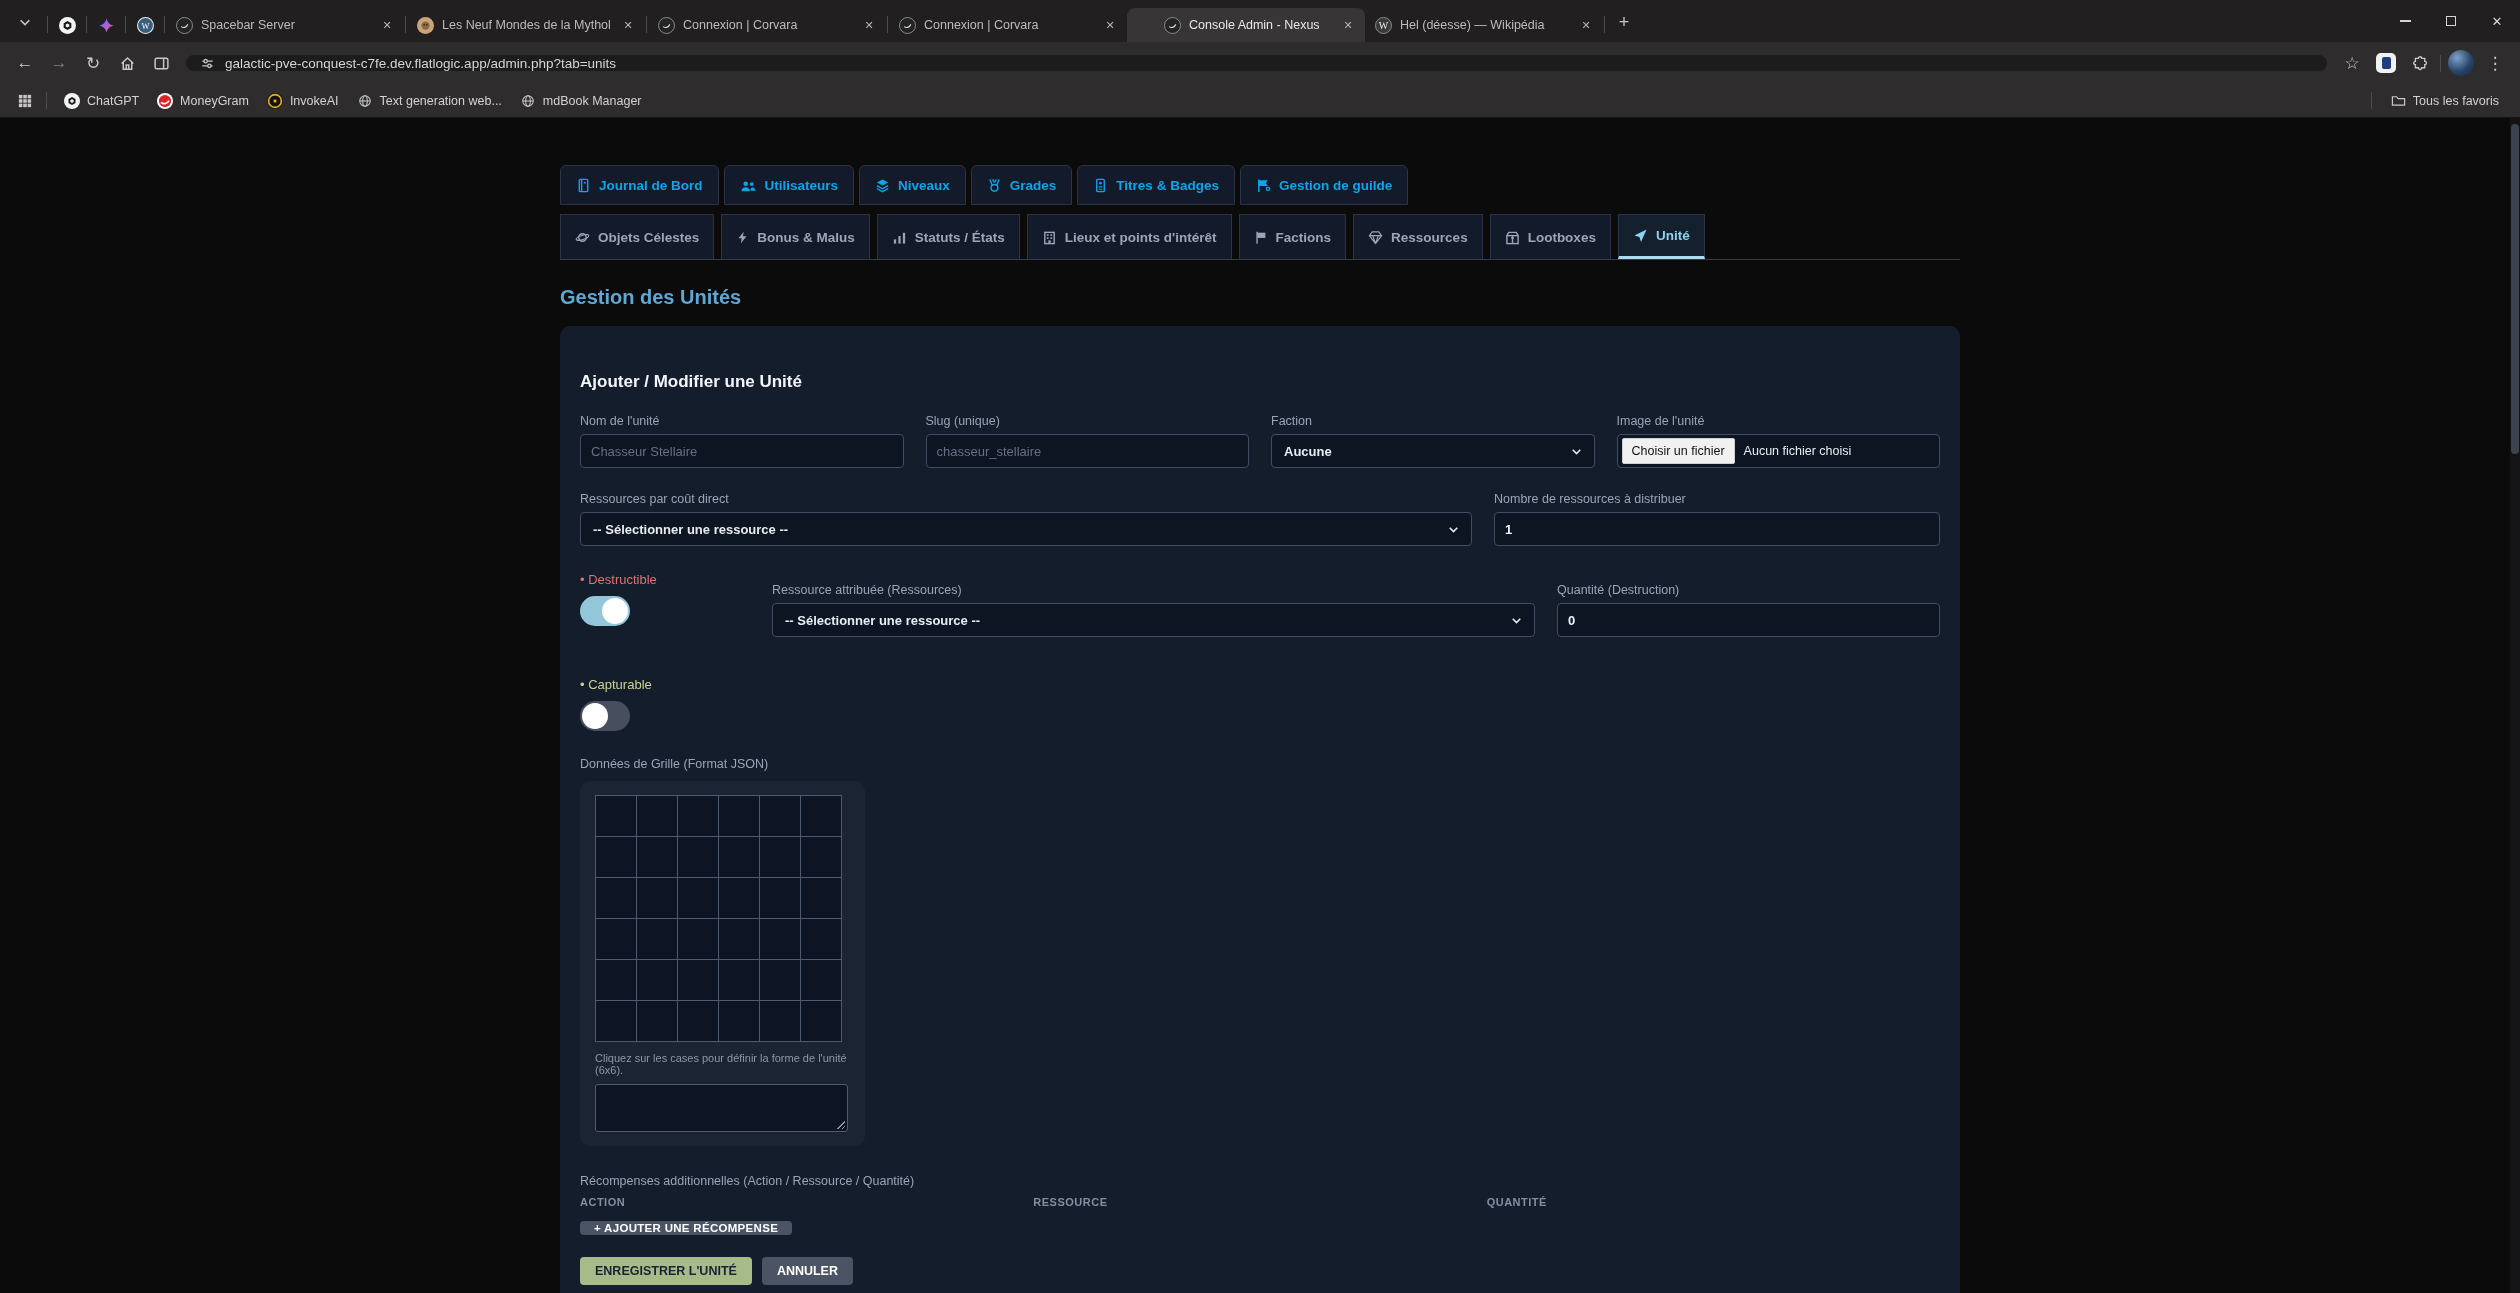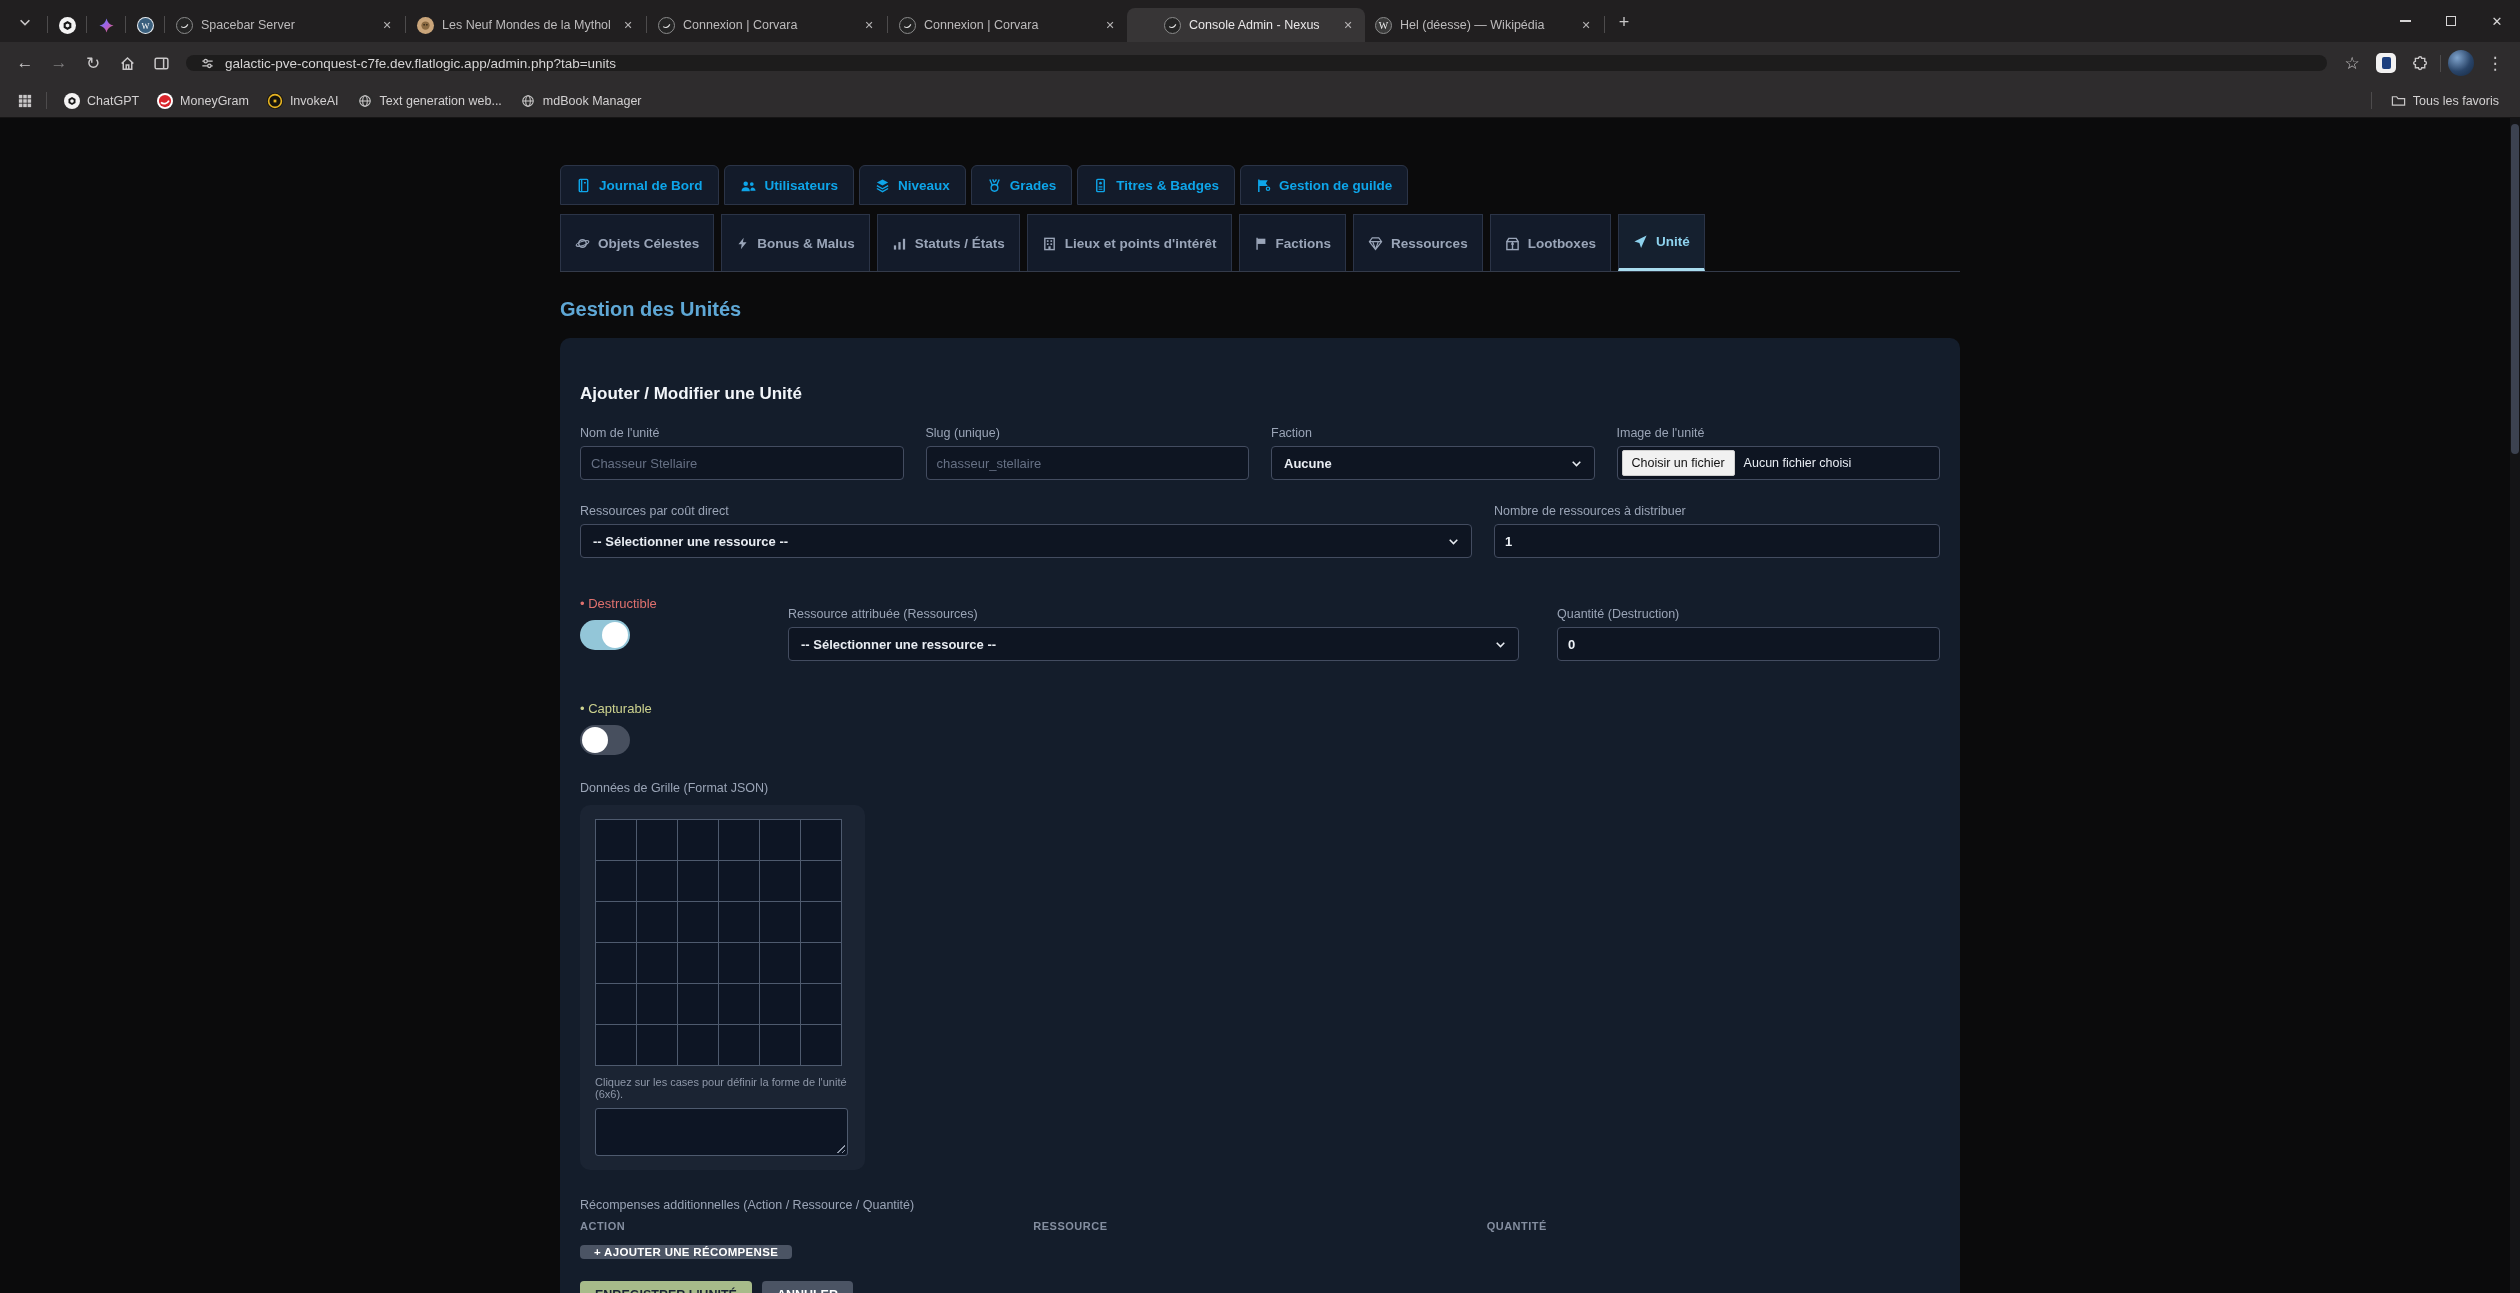--- a/index.html
+++ b/index.html
@@ -38,41 +38,41 @@
 
   
   .page { height:1175px; background:#0b0b0c; position:relative; overflow:hidden; }
   .scrollbar { position:absolute; right:0; top:0; width:10px; height:100%; background:#141416; }
   .scroll-thumb { position:absolute; right:1px; top:6px; width:8px; height:330px; border-radius:4px; background:#3c4250; }
   .content { width:1400px; margin:0 auto; }
 
   .nav1 { display:flex; gap:5px; padding-top:47px; }
   .navbtn { height:40px; display:flex; align-items:center; gap:8px; padding:0 15px; background:#131b2a; border:1px solid #2b3447; border-radius:6px 6px 0 0; color:#0ea5e9; font-size:13.5px; font-weight:bold; white-space:nowrap; }
   .nav2wrap { margin-top:9px; border-bottom:1px solid #343b4a; display:flex; gap:7px; }
-  .navtab { height:57px; display:flex; align-items:center; gap:8px; padding:8px 14px; background:#131b2a; border:1px solid #2b3447; border-bottom:none; color:#9aa5b8; font-size:13.5px; font-weight:bold; white-space:nowrap; }
+  .navtab { height:45px; display:flex; align-items:center; gap:8px; padding:8px 14px; background:#131b2a; border:1px solid #2b3447; border-bottom:none; color:#9aa5b8; font-size:13.5px; font-weight:bold; white-space:nowrap; }
   .navtab.active { color:#8ed2ee; border-bottom:3px solid #a9dcef; background:#15202f; }
   .navbtn svg, .navtab svg { flex:none; }
 
   .heading { margin-top:26px; font-size:20px; font-weight:bold; color:#5fa8d6; }
 
   .panel { margin-top:17px; background:#141d2b; border-radius:10px; padding:46px 20px 20px 20px; height:1000px; }
   .form-title { color:#f2f5f9; font-size:17px; font-weight:bold; margin-bottom:22px; }
 
   .flabel { display:block; color:#9aa4b6; font-size:12.5px; margin-bottom:6px; }
   .row4 { display:grid; grid-template-columns:repeat(4,1fr); gap:22px; }
   .row2 { display:grid; grid-template-columns:2fr 1fr; gap:22px; margin-top:24px; }
 
   .tinput { width:100%; height:34px; background:#0e1522; border:1px solid #434c60; border-radius:4px; padding:0 10px; color:#eef2f7; font-size:13px; font-weight:600; font-family:inherit; }
   .tinput::placeholder { color:#667084; font-weight:normal; }
   .select { width:100%; height:34px; background:#0e1522; border:1px solid #434c60; border-radius:4px; padding:0 12px; display:flex; align-items:center; justify-content:space-between; color:#e8ecf2; font-size:13px; font-weight:600; }
   .filefield { width:100%; height:34px; background:#0e1522; border:1px solid #434c60; border-radius:4px; display:flex; align-items:center; gap:9px; padding:0 4px; }
   .filebtn { height:26px; padding:0 9px; background:#f1f1f1; border:1px solid #cfcfcf; border-radius:2px; color:#111; font-size:12.5px; display:flex; align-items:center; white-space:nowrap; }
   .filestatus { color:#e8ecf2; font-size:12.5px; white-space:nowrap; }
 
-  .row-destr { display:grid; grid-template-columns:170px 1fr 383px; gap:38px; margin-top:38px; }
+  .row-destr { display:grid; grid-template-columns:170px 1fr 383px; gap:22px; margin-top:26px; }
   .pt11 { padding-top:11px; }
   .lbl-destr { color:#df716e; font-size:13px; }
   .lbl-capt { color:#ccd28e; font-size:13px; }
   .toggle { width:50px; height:30px; border-radius:15px; margin-top:9px; position:relative; }
   .toggle.on { background:#93c6d8; }
   .toggle.off { background:#474f5e; }
   .knob { position:absolute; top:2px; width:26px; height:26px; border-radius:50%; background:#fff; }
   .toggle.on .knob { right:2px; }
   .toggle.off .knob { left:2px; }
   .capt-block { margin-top:40px; }

